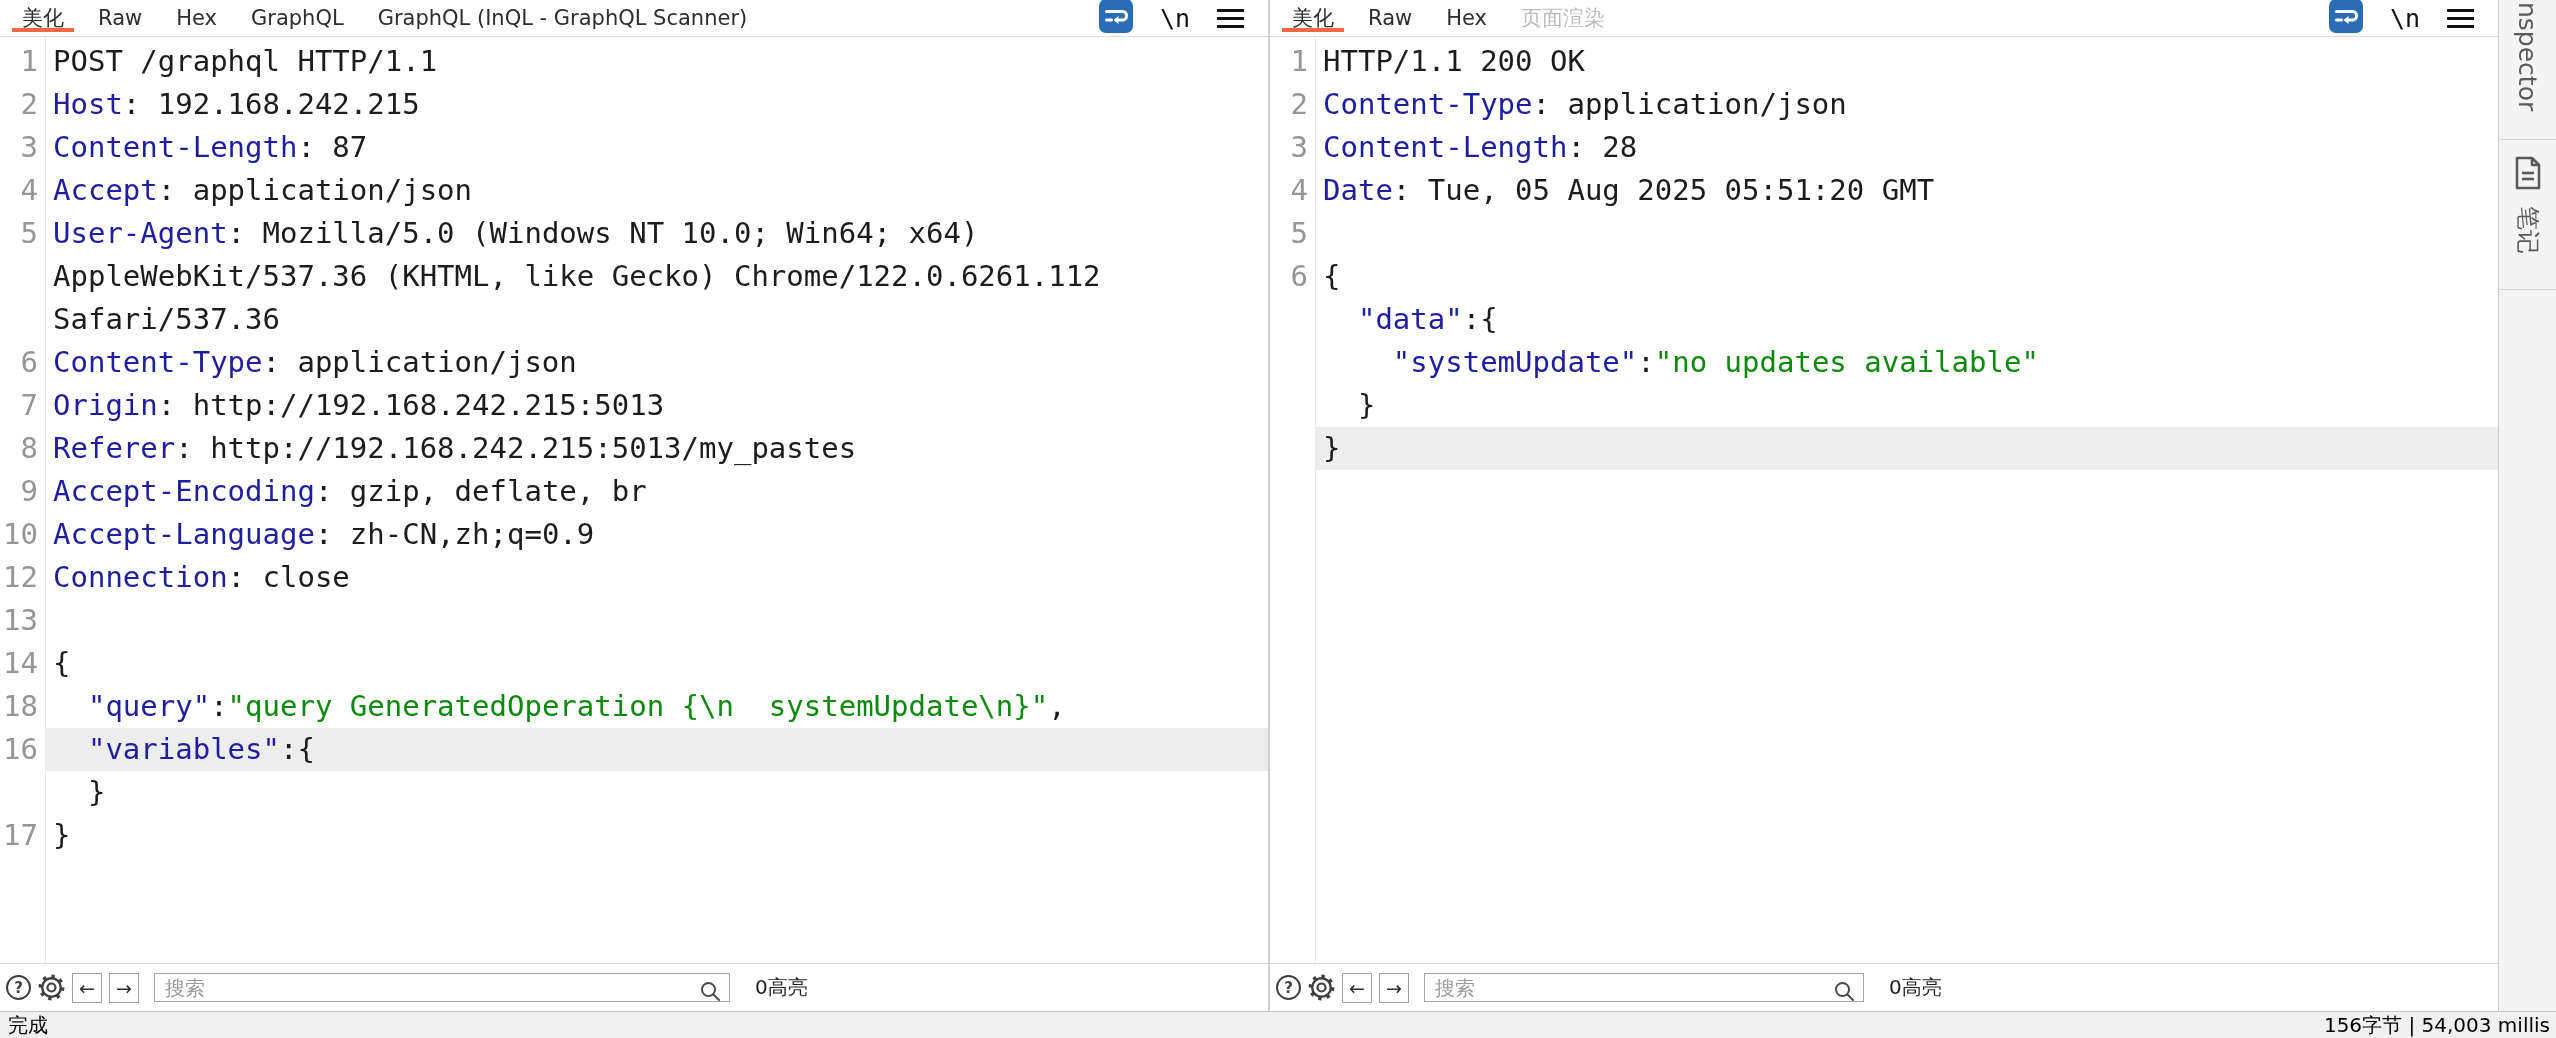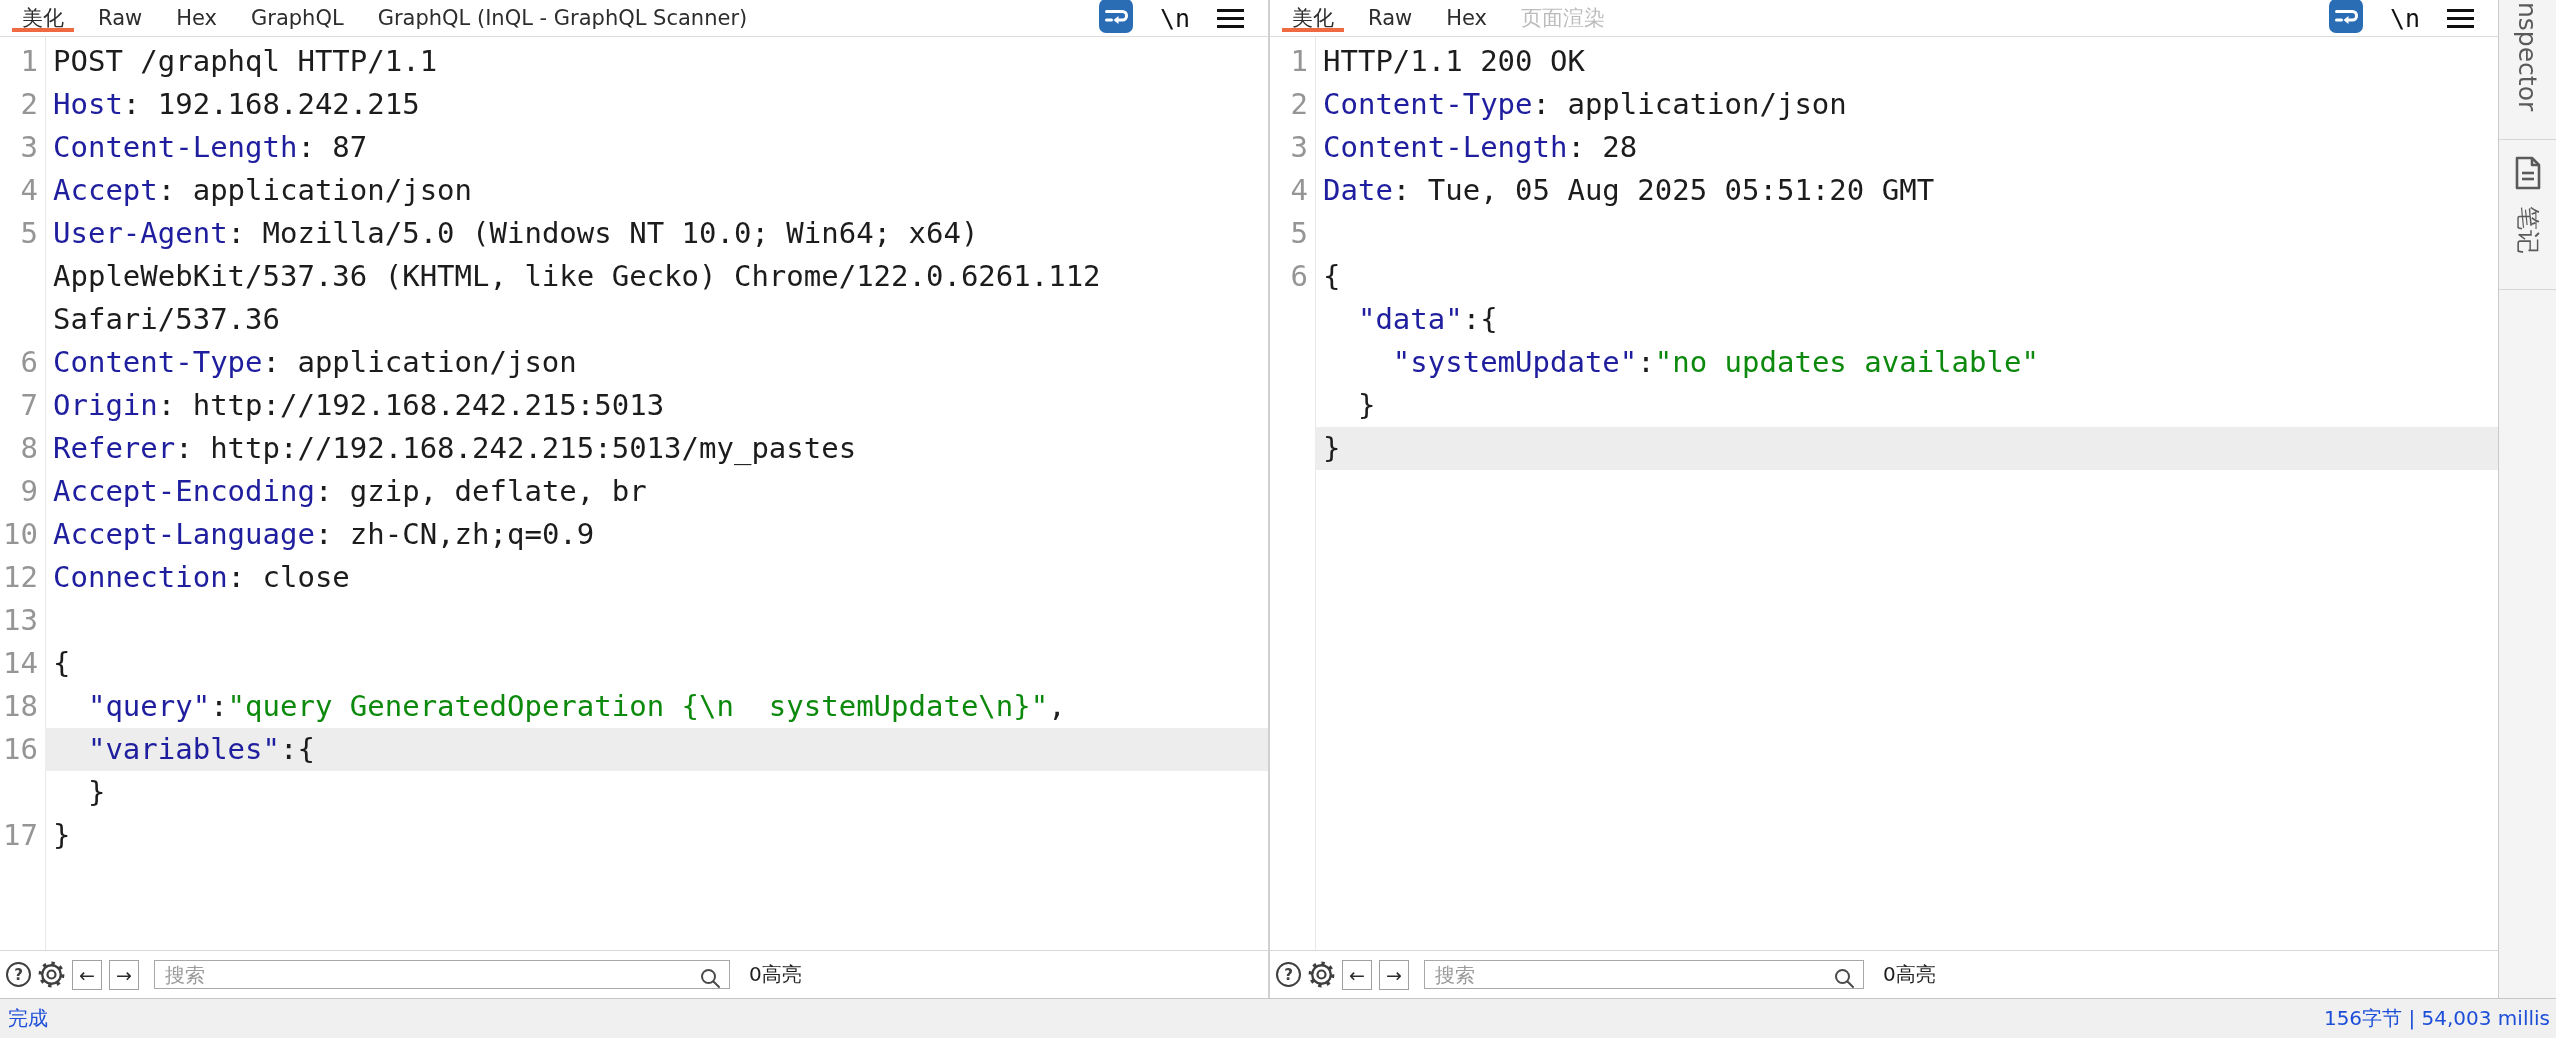--- a/index.html
+++ b/index.html
@@ -47,34 +47,34 @@
   .nav-btn{width:30px;height:30px;border:1px solid #a0a0a0;background:#fff;display:flex;align-items:center;
            justify-content:center;font-size:19px;color:#2b2b2b;box-sizing:border-box;cursor:pointer;}
   .search-box{position:relative;margin-left:8px;flex:none;}
   .pane-left .search-box{width:576px;}
   .pane-right .search-box{width:440px;}
   .search-input{width:100%;height:29px;box-sizing:border-box;border:1px solid #a8a8a8;padding:0 40px 0 10px;
                 font-size:20px;color:#222;background:#fff;outline:none;border-radius:0;
                 font-family:"DejaVu Sans","Liberation Sans",sans-serif;}
   .search-input::placeholder{color:#9a9a9a;}
   .mag{position:absolute;right:9px;top:7px;pointer-events:none;}
-  .hl-count{font-size:20px;color:#1e1e1e;margin-left:12px;white-space:nowrap;}
+  .hl-count{font-size:20px;color:#1e1e1e;margin-left:18px;white-space:nowrap;}
 
   
   .sidebar{flex:none;width:57px;background:#f4f4f4;display:flex;flex-direction:column;}
   .side-sec{border-bottom:1px solid #d6d6d6;display:flex;flex-direction:column;align-items:center;box-sizing:border-box;cursor:pointer;}
   .sec-inspector{height:140px;overflow:hidden;padding-top:2px;}
   .sec-notes{height:150px;padding-top:16px;gap:12px;}
   .vtext{writing-mode:vertical-rl;text-orientation:sideways;font-size:25px;color:#5a5a5a;white-space:nowrap;}
   .sec-notes .vtext{font-size:24px;}
   .side-rest{flex:1;}
 
   
-  .statusbar{flex:none;height:40px;background:#f0f0f0;border-top:1px solid #c6c6c6;display:flex;align-items:center;
-             justify-content:space-between;padding:0 6px 0 8px;font-size:20px;color:#1d4ed8;box-sizing:border-box;}
+  .statusbar{flex:none;height:27px;background:#f0f0f0;border-top:1px solid #c6c6c6;display:flex;align-items:center;
+             justify-content:space-between;padding:0 6px 0 8px;font-size:20px;color:#000000;box-sizing:border-box;}
 </style>
 </head>
 <body>
 
 <div class="app">
   <div class="main">
 
     <section class="pane pane-left">
       <div class="tabbar">
         <div class="tabs">

